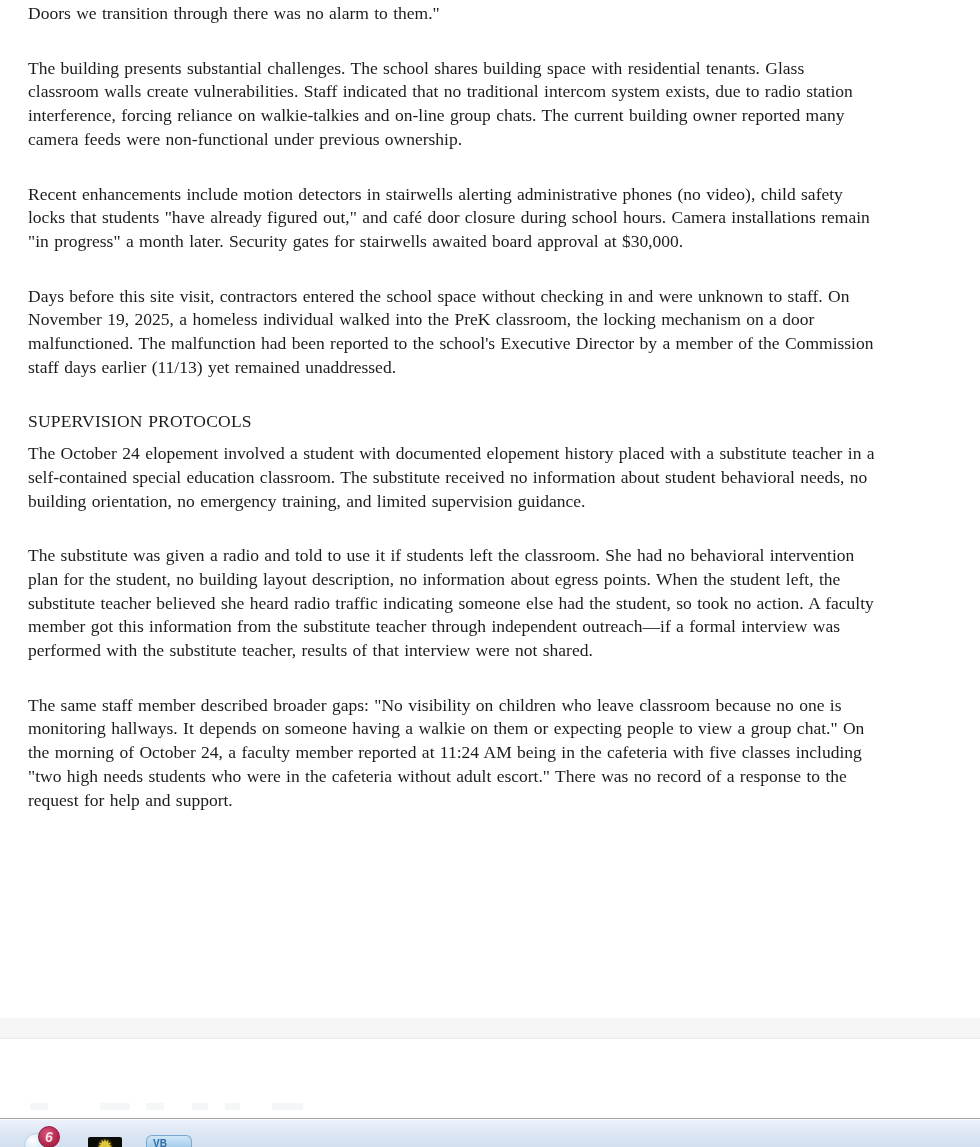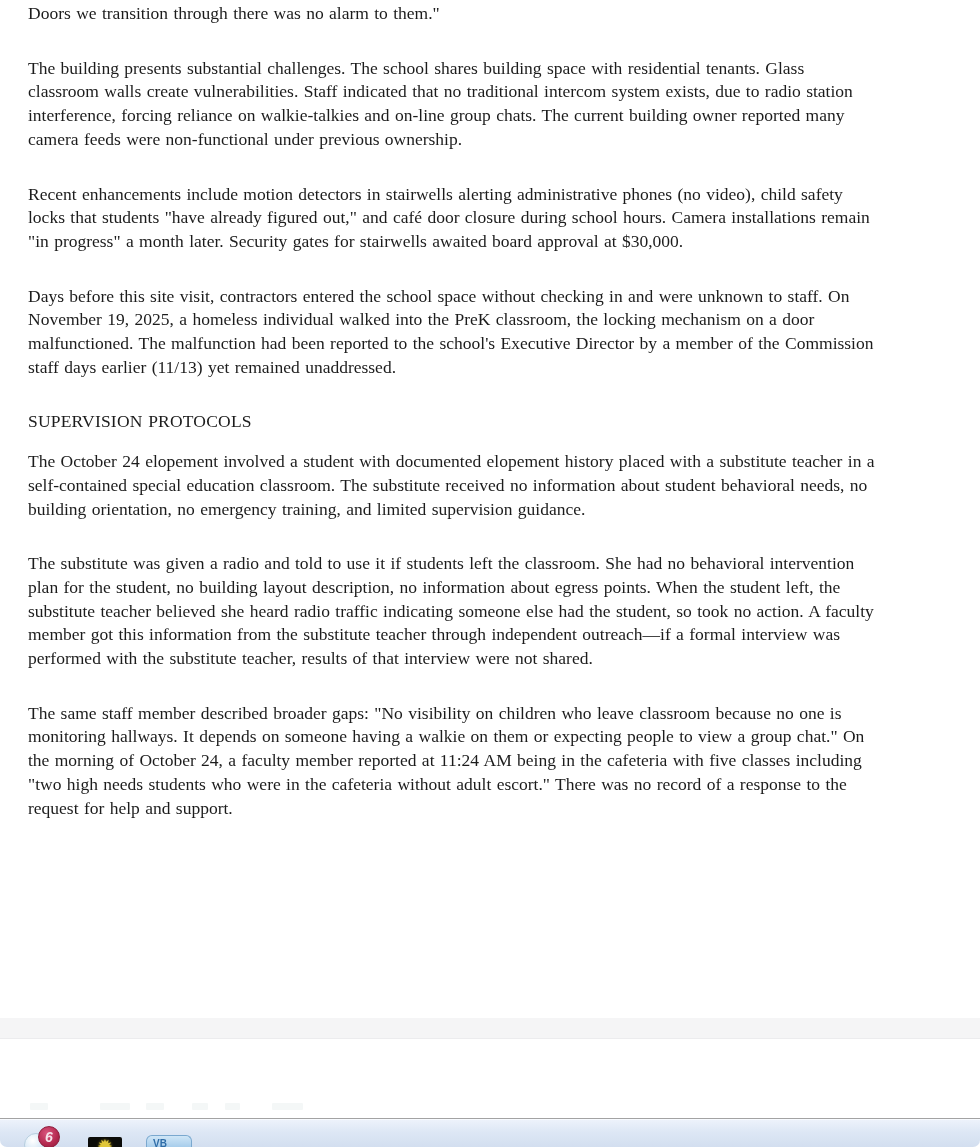--- a/index.html
+++ b/index.html
@@ -9,38 +9,37 @@
     height: 1147px;
     overflow: hidden;
     background: #ffffff;
   }
   .page-root {
     position: relative;
     width: 980px;
     height: 1147px;
     background: #ffffff;
     overflow: hidden;
-    border-radius: 7px;
   }
   .doc {
     position: absolute;
     left: 28px;
     top: 2px;
     width: 852px;
     font-family: "Liberation Serif", "DejaVu Serif", serif;
     font-size: 17.5px;
     line-height: 23.7px;
     color: #1c1c1c;
     word-spacing: 1px;
   }
   .doc p {
     margin: 0 0 31px 0;
   }
   .doc p.after-heading {
-    margin-top: 16px;
+    margin-top: 8px;
   }
   .doc .heading {
     font-weight: normal;
     margin: 0;
     letter-spacing: 0.2px;
   }
   .page-gap-band {
     position: absolute;
     left: 0;
     top: 1018px;

